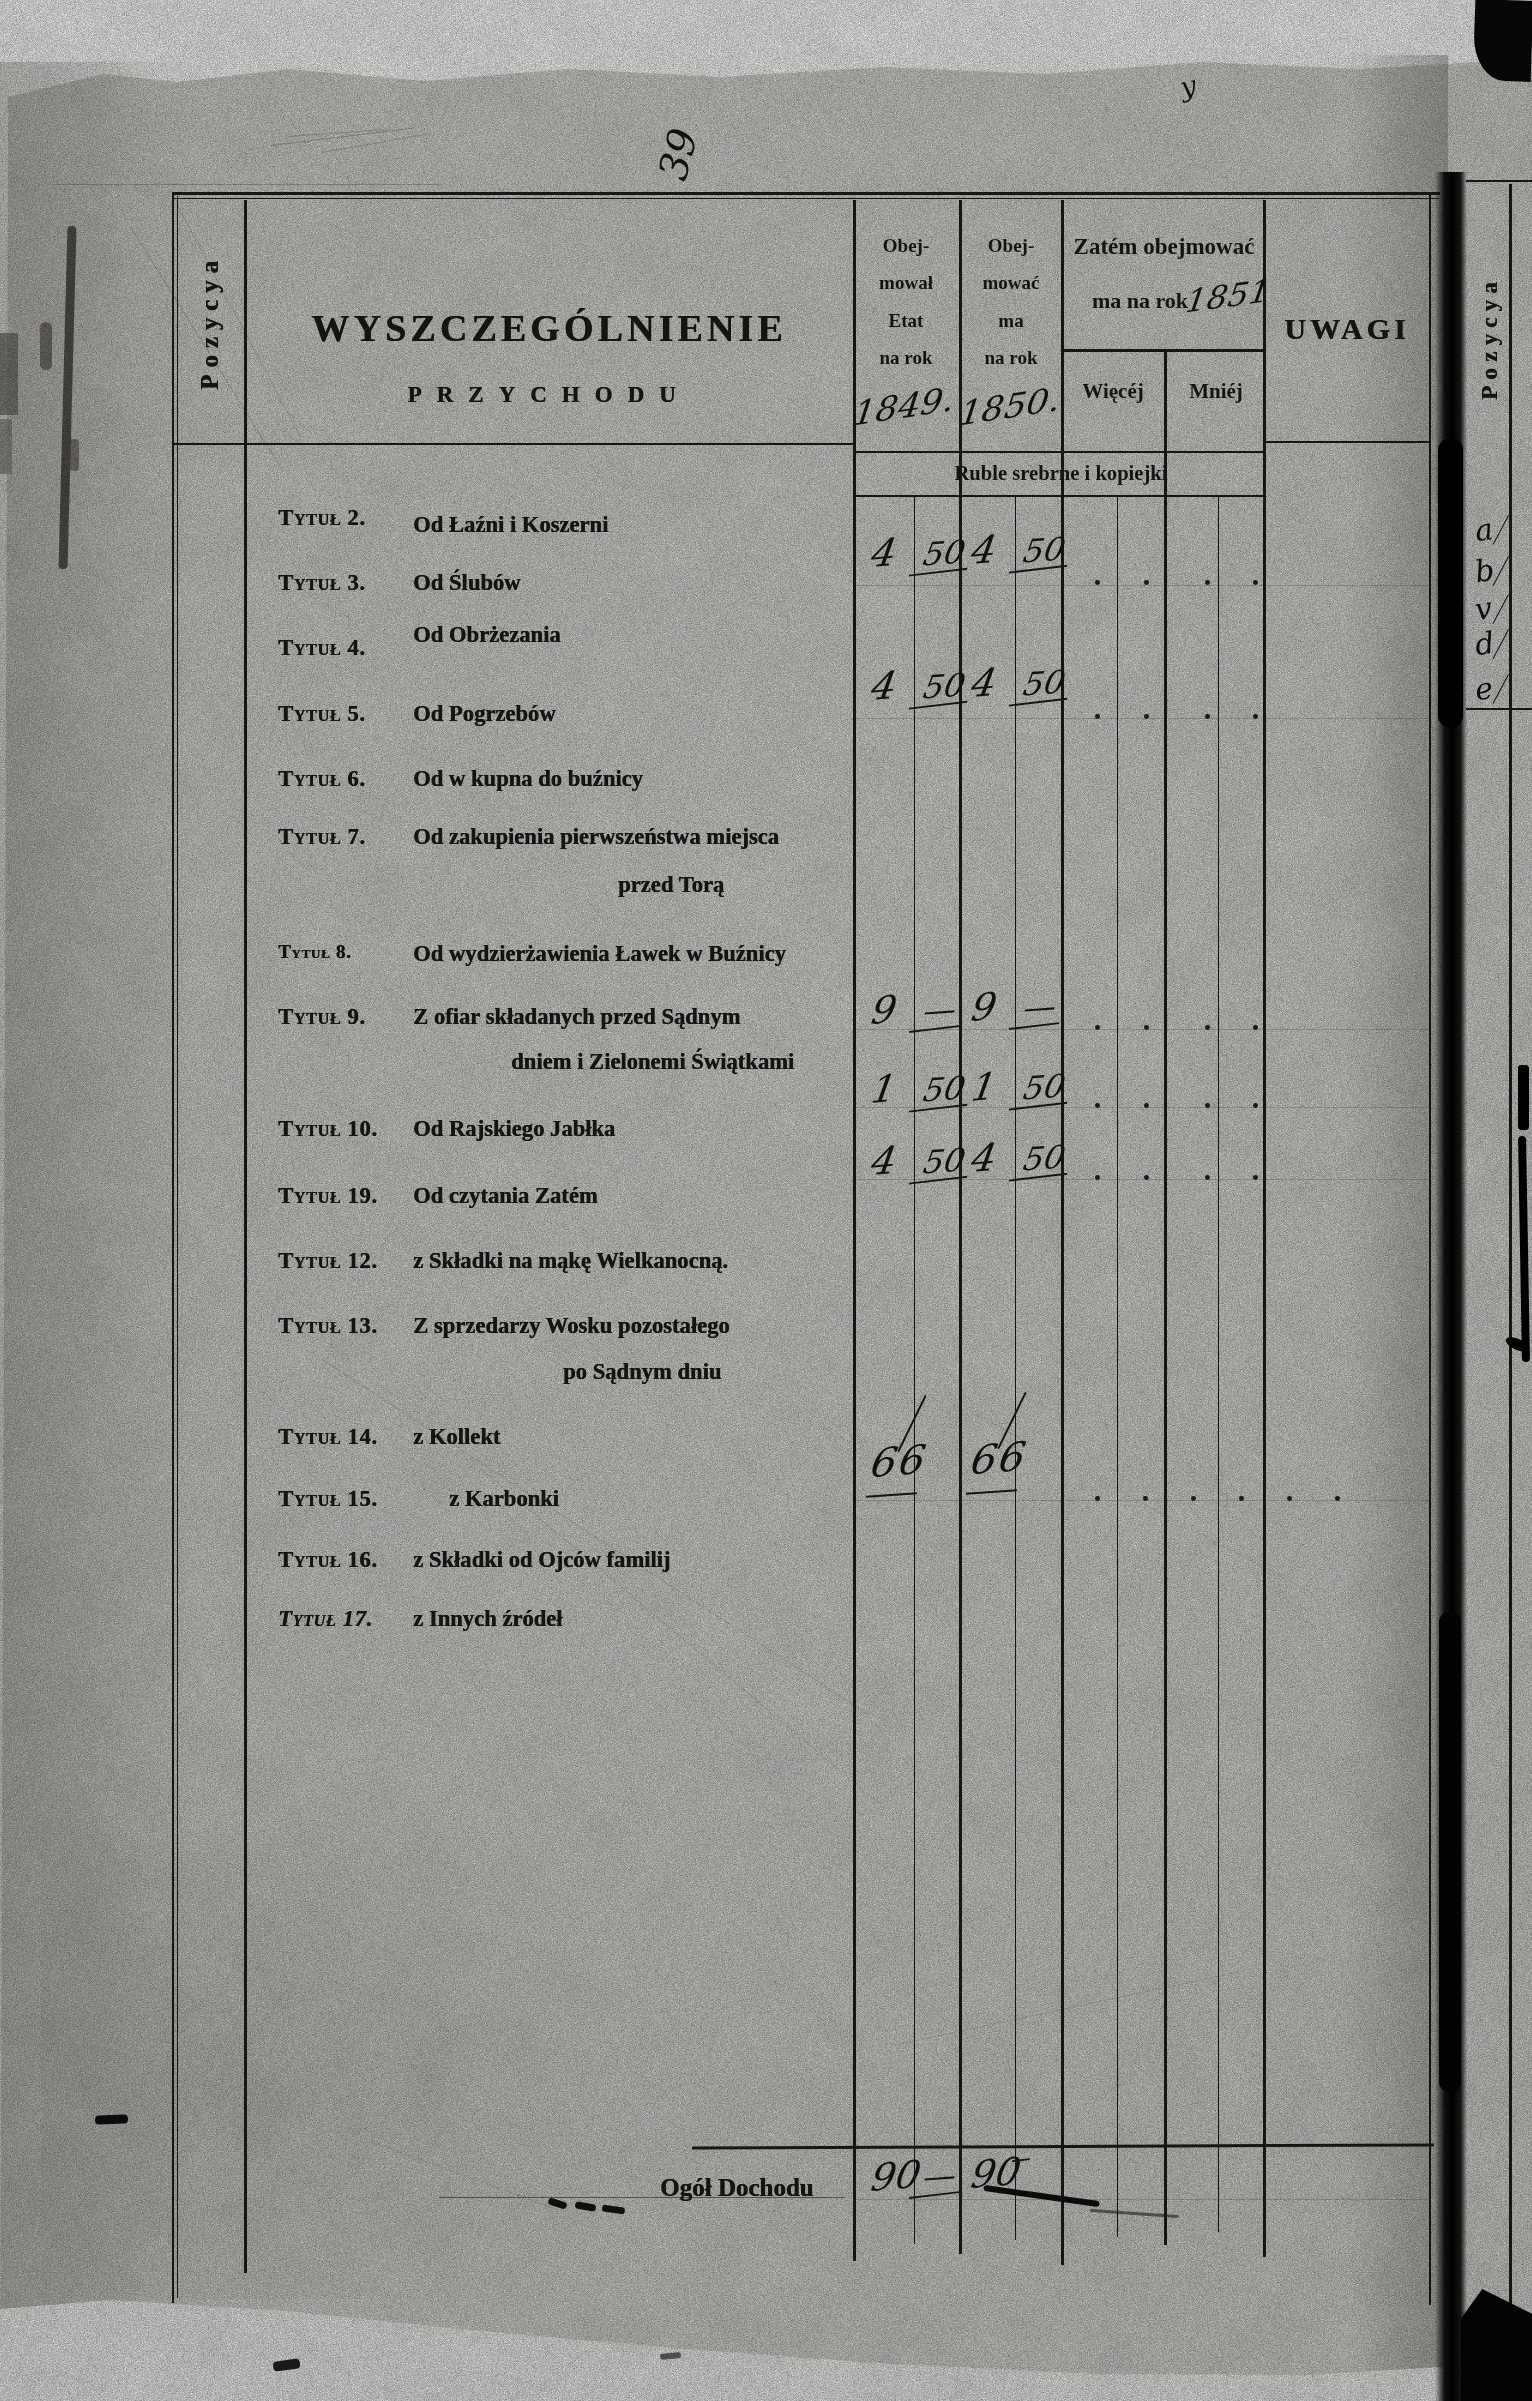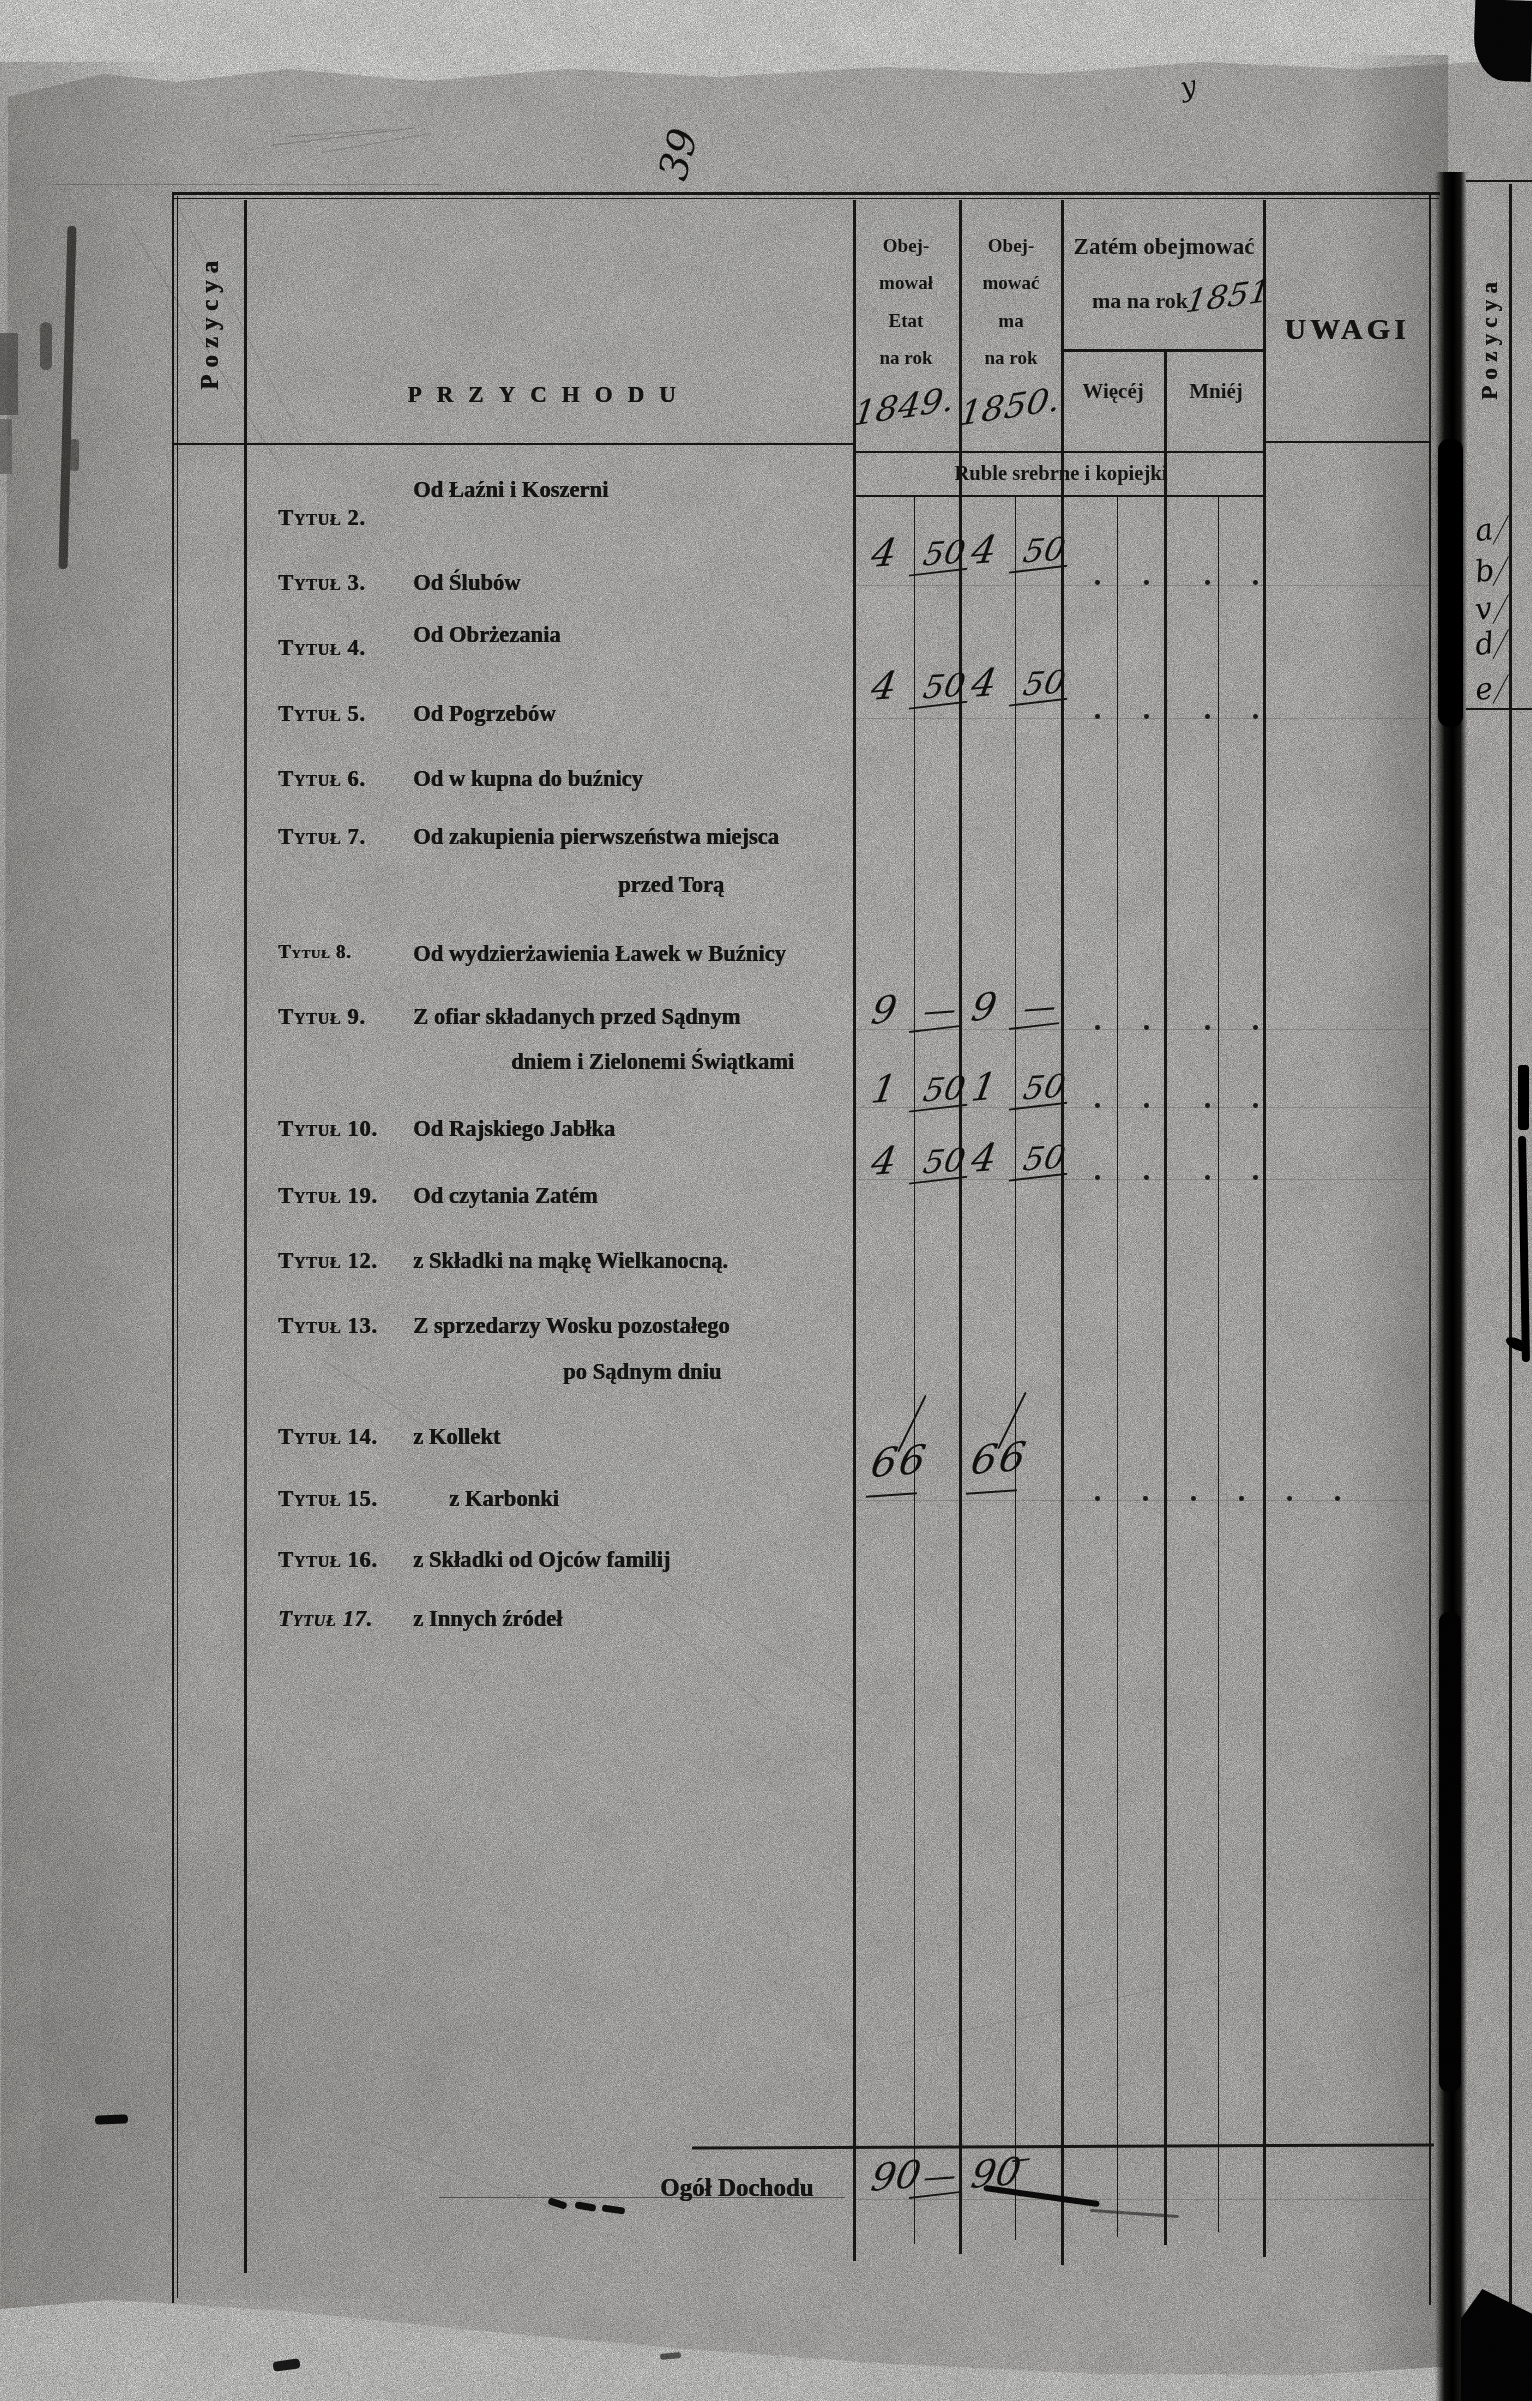--- a/index.html
+++ b/index.html
@@ -77,20 +77,21 @@
   <div class="hline" style="left:1263px;top:441px;width:167px;height:2.1px;"></div>
   <div class="hline" style="left:853px;top:451px;width:413px;height:2.1px;"></div>
   <div class="hline" style="left:853px;top:495px;width:413px;height:2.1px;"></div>
   <div class="hline" style="left:1061px;top:349px;width:203px;height:2.7px;"></div>
 
   <div class="hline" style="left:692px;top:2145px;width:742px;height:3.4px;transform:rotate(-0.25deg);"></div>
   <div class="hline" style="left:439px;top:2197px;width:406px;height:1.4px;opacity:.55;"></div>
 
   <div class="printed fat vtext" style="left:210px;top:322px;font-size:25px;letter-spacing:6.9px;transform:translate(-50%,-50%) rotate(-90deg);">Pozycya</div>
 
+  <div class="printed fat" style="left:549px;top:328px;transform:translate(-50%,-50%);font-size:38px;letter-spacing:4.1px;">WYSZCZEGÓLNIENIE</div>
   <div class="printed fat" style="left:549px;top:395px;transform:translate(-50%,-50%);font-size:23px;letter-spacing:15px;">PRZYCHODU</div>
 
   <div class="printed" style="left:906px;top:246px;transform:translate(-50%,-50%);font-size:19px;">Obej-</div>
   <div class="printed" style="left:906px;top:283px;transform:translate(-50%,-50%);font-size:19px;font-family:Liberation Serif, serif;">mował</div>
   <div class="printed" style="left:906px;top:321px;transform:translate(-50%,-50%);font-size:19px;">Etat</div>
   <div class="printed" style="left:906px;top:358px;transform:translate(-50%,-50%);font-size:19px;">na rok</div>
   <div class="hw" style="left:904px;top:406px;transform:translate(-50%,-50%) skewX(-16deg) rotate(-9deg);font-size:34px;">1849.</div>
 
   <div class="printed" style="left:1011px;top:246px;transform:translate(-50%,-50%);font-size:19px;">Obej-</div>
   <div class="printed" style="left:1011px;top:283px;transform:translate(-50%,-50%);font-size:19px;">mować</div>
@@ -102,21 +103,21 @@
   <div class="printed" style="left:1140px;top:301px;transform:translate(-50%,-50%);font-size:22px;">ma na rok</div>
   <div class="hw" style="left:1228px;top:296px;transform:translate(-50%,-50%) skewX(-16deg) rotate(-8deg);font-size:32px;">1851</div>
   <div class="printed" style="left:1113px;top:391px;transform:translate(-50%,-50%);font-size:21px;">Więcéj</div>
   <div class="printed" style="left:1216px;top:391px;transform:translate(-50%,-50%);font-size:21px;">Mniéj</div>
 
   <div class="printed fat" style="left:1347px;top:329px;transform:translate(-50%,-50%);font-size:30px;letter-spacing:4.1px;">UWAGI</div>
   <div class="printed" style="left:1061px;top:473px;transform:translate(-50%,-50%);font-size:20.6px;">Ruble srebrne i kopiejki</div>
 
   <div class="abs" style="left:0;top:0;width:1532px;height:2401px;">
       <div class="printed fat row-label" style="left:278px;top:505px;font-size:22.6px;">Tytuł 2.</div>
-      <div class="printed fat" style="left:413px;top:477px;font-size:22.6px;">Od Łaźni i Koszerni</div>
+      <div class="printed fat" style="left:413px;top:512px;font-size:22.6px;">Od Łaźni i Koszerni</div>
       <div class="printed fat row-label" style="left:278px;top:570px;font-size:22.6px;">Tytuł 3.</div>
       <div class="printed fat" style="left:413px;top:570px;font-size:22.6px;">Od Ślubów</div>
       <div class="val" style="left:866px;top:534px;">
         <span class="hw rub">4</span>
         <span class="hw kop">50</span>
       </div>
       <div class="val" style="left:966px;top:531px;">
         <span class="hw rub">4</span>
         <span class="hw kop">50</span>
       </div>

